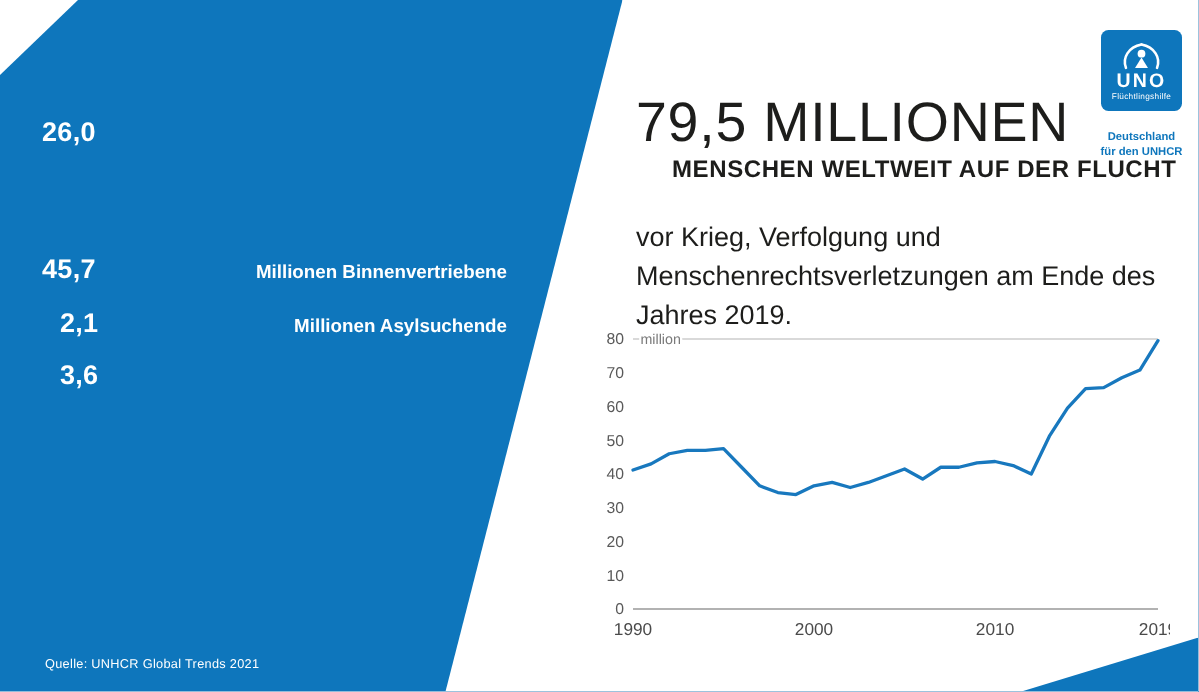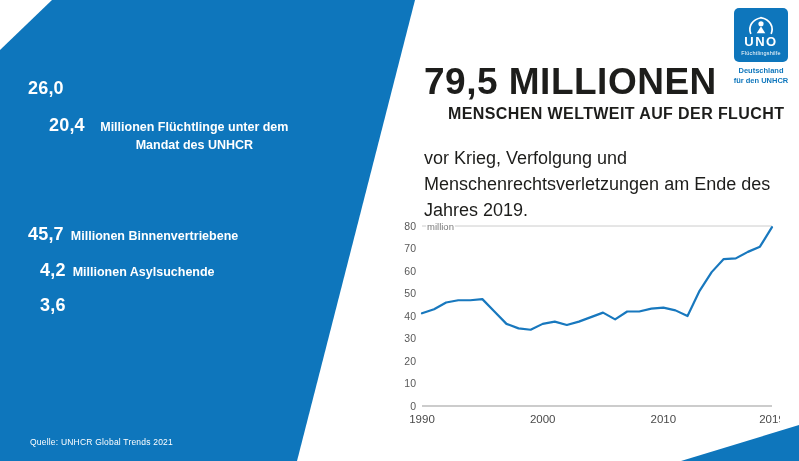--- a/index.html
+++ b/index.html
@@ -16,50 +16,50 @@
     clip-path:polygon(52px 0, 415px 0, 297px 100%, 0 100%, 0 50px);
   }
   .corner-accent {
     position:absolute; right:0; bottom:0; width:118px; height:36px;
     background:var(--brand-blue);
     clip-path:polygon(100% 0, 100% 100%, 0 100%);
   }
 
   
   .stats { position:absolute; left:28px; top:78px; width:310px; color:#fff; }
-  .stat { display:flex; align-items:baseline; margin-bottom:16px; }
+  .stat { display:flex; align-items:baseline; margin-bottom:16px;justify-content:space-between; }
   .stat .num { font-size:18px; font-weight:bold; white-space:nowrap; letter-spacing:0.2px; }
   .stat .lbl { font-size:12.5px; font-weight:bold; line-height:1.4; margin-left:7px; }
   .ind-1 { padding-left:21px; }
   .ind-2 { padding-left:36px; }
   .ind-s { padding-left:12px; }
   .gap-lg { margin-top:70px; }
   .mb-sm { margin-bottom:14px; }
   .w205 { max-width:205px; text-align:center; }
   .w250 { max-width:250px; text-align:center; }
   .w180 { max-width:180px; }
   .source {
     position:absolute; left:30px; bottom:14px; color:#fff;
     font-size:8.5px; letter-spacing:0.2px;
   }
 
   
   .logo { position:absolute; top:8px; right:8px; width:60px; text-align:center; }
   .logo-square {
     width:54px; height:54px; background:var(--brand-blue); border-radius:5px;
-    margin:0 auto; display:flex; flex-direction:column; align-items:center;
+    margin:12px auto; display:flex; flex-direction:column; align-items:center;
     justify-content:center; padding-top:3px;
   }
   .logo-uno { color:#fff; font-weight:bold; font-size:13px; letter-spacing:1.5px; line-height:1.1; }
   .logo-sub { color:#fff; font-size:5.5px; line-height:1.3; letter-spacing:0.2px; }
   .logo-tag { margin-top:4px; color:var(--brand-blue); font-weight:bold; font-size:7.5px; line-height:1.3; }
 
   
   .headline { position:absolute; left:424px; top:62px; }
-  .title { font-size:37px; font-weight:bold; letter-spacing:0.5px; color:var(--ink); line-height:1.1; }
+  .title { font-size:37px; font-weight:normal; letter-spacing:0.5px; color:var(--ink); line-height:1.1; }
   .subtitle { font-size:16px; font-weight:bold; letter-spacing:0.4px; color:var(--ink); margin-top:2px;margin-left:24px; }
   .intro { margin-top:22px; font-size:18px; line-height:1.45; max-width:348px; color:var(--ink); }
 
   
   .chart { position:absolute; left:396px; top:214px; width:384px; height:218px; }
   svg text { font-family:"Liberation Sans", sans-serif; }
   .tick  { font-size:10.5px; fill:#595959; }
   .xtick { font-size:11.5px; fill:#4a4a4a; }
   .unit  { font-size:9.5px; fill:#7a7a7a; paint-order:stroke; stroke:#ffffff; stroke-width:3px; }
 </style>
@@ -68,30 +68,26 @@
 
 <div class="canvas">
 
   <div class="blue-panel"></div>
   <div class="corner-accent"></div>
 
   <div class="stats">
     <div class="stat ind-0">
       <span class="num">26,0</span>
     </div>
-    <div class="stat ind-1">
-      <span class="num">20,4</span>
-      <span class="lbl w205">Millionen Flüchtlinge unter dem Mandat des UNHCR</span>
-    </div>
     <div class="stat ind-0 gap-lg mb-sm">
       <span class="num">45,7</span>
       <span class="lbl">Millionen Binnenvertriebene</span>
     </div>
     <div class="stat ind-s mb-sm">
-      <span class="num">4,2</span>
+      <span class="num">2,1</span>
       <span class="lbl">Millionen Asylsuchende</span>
     </div>
     <div class="stat ind-s">
       <span class="num">3,6</span>
     </div>
   </div>
 
   <div class="source">Quelle: UNHCR Global Trends 2021</div>
 
   <div class="logo">

